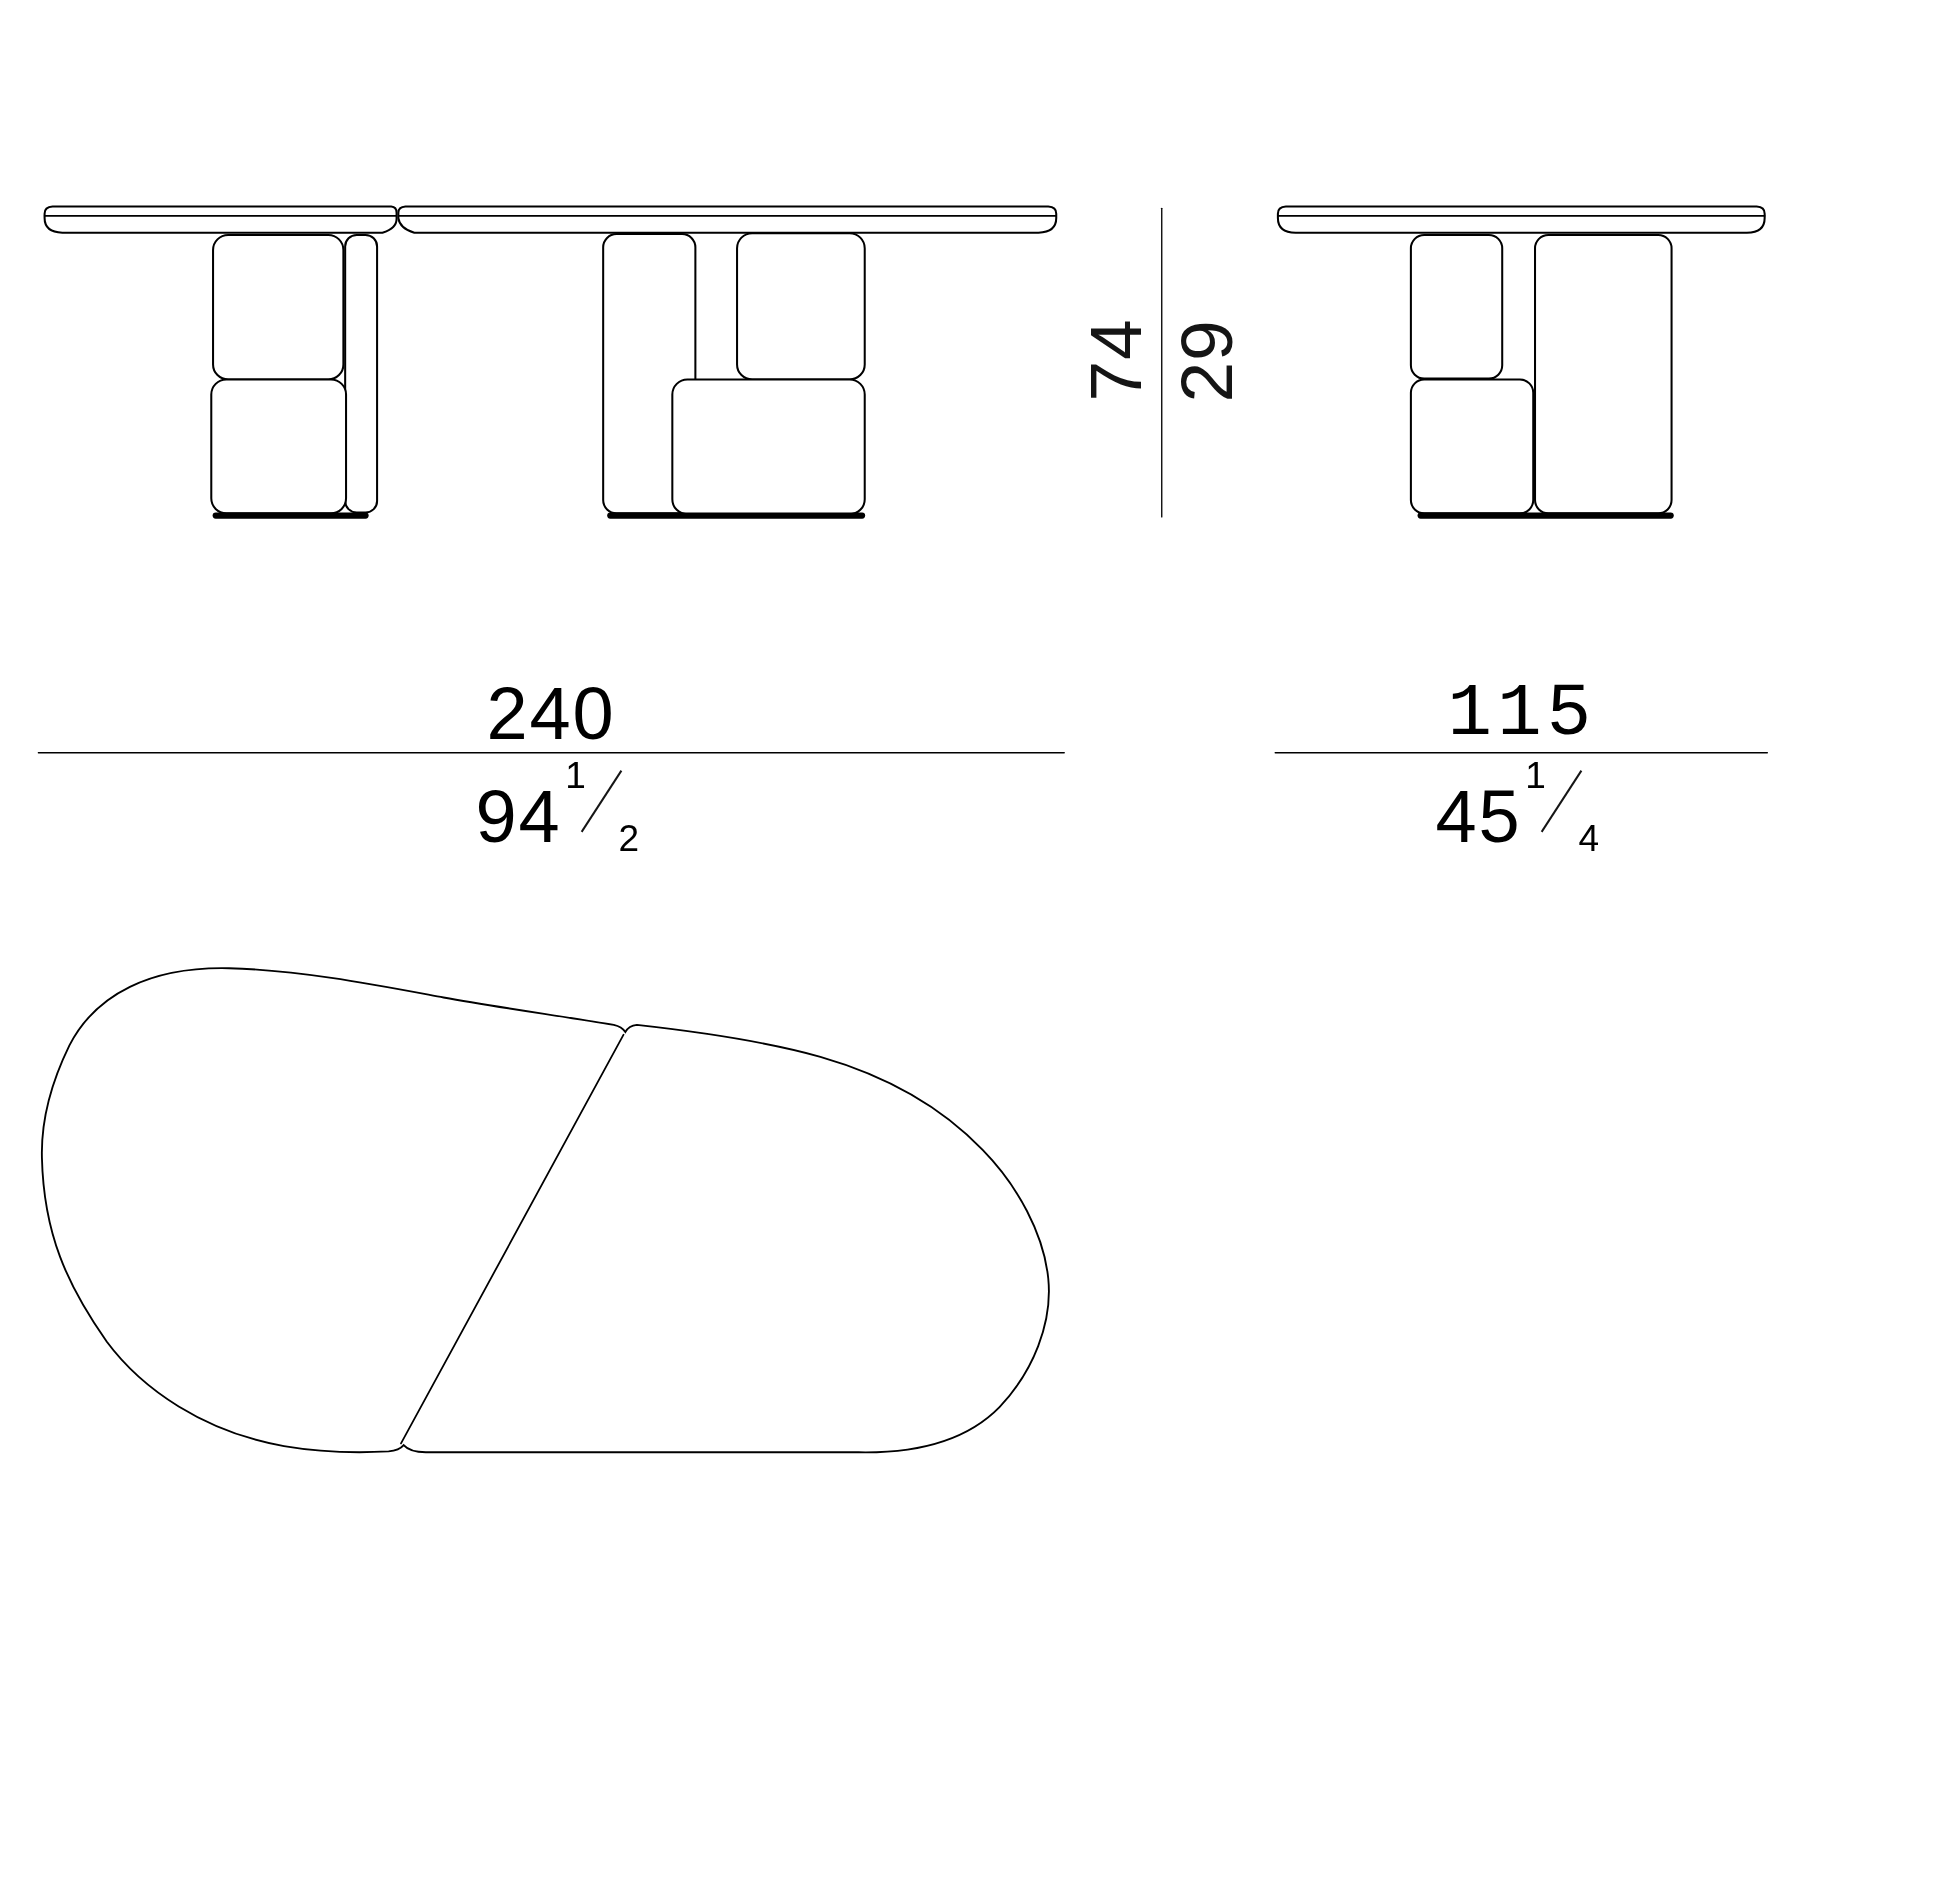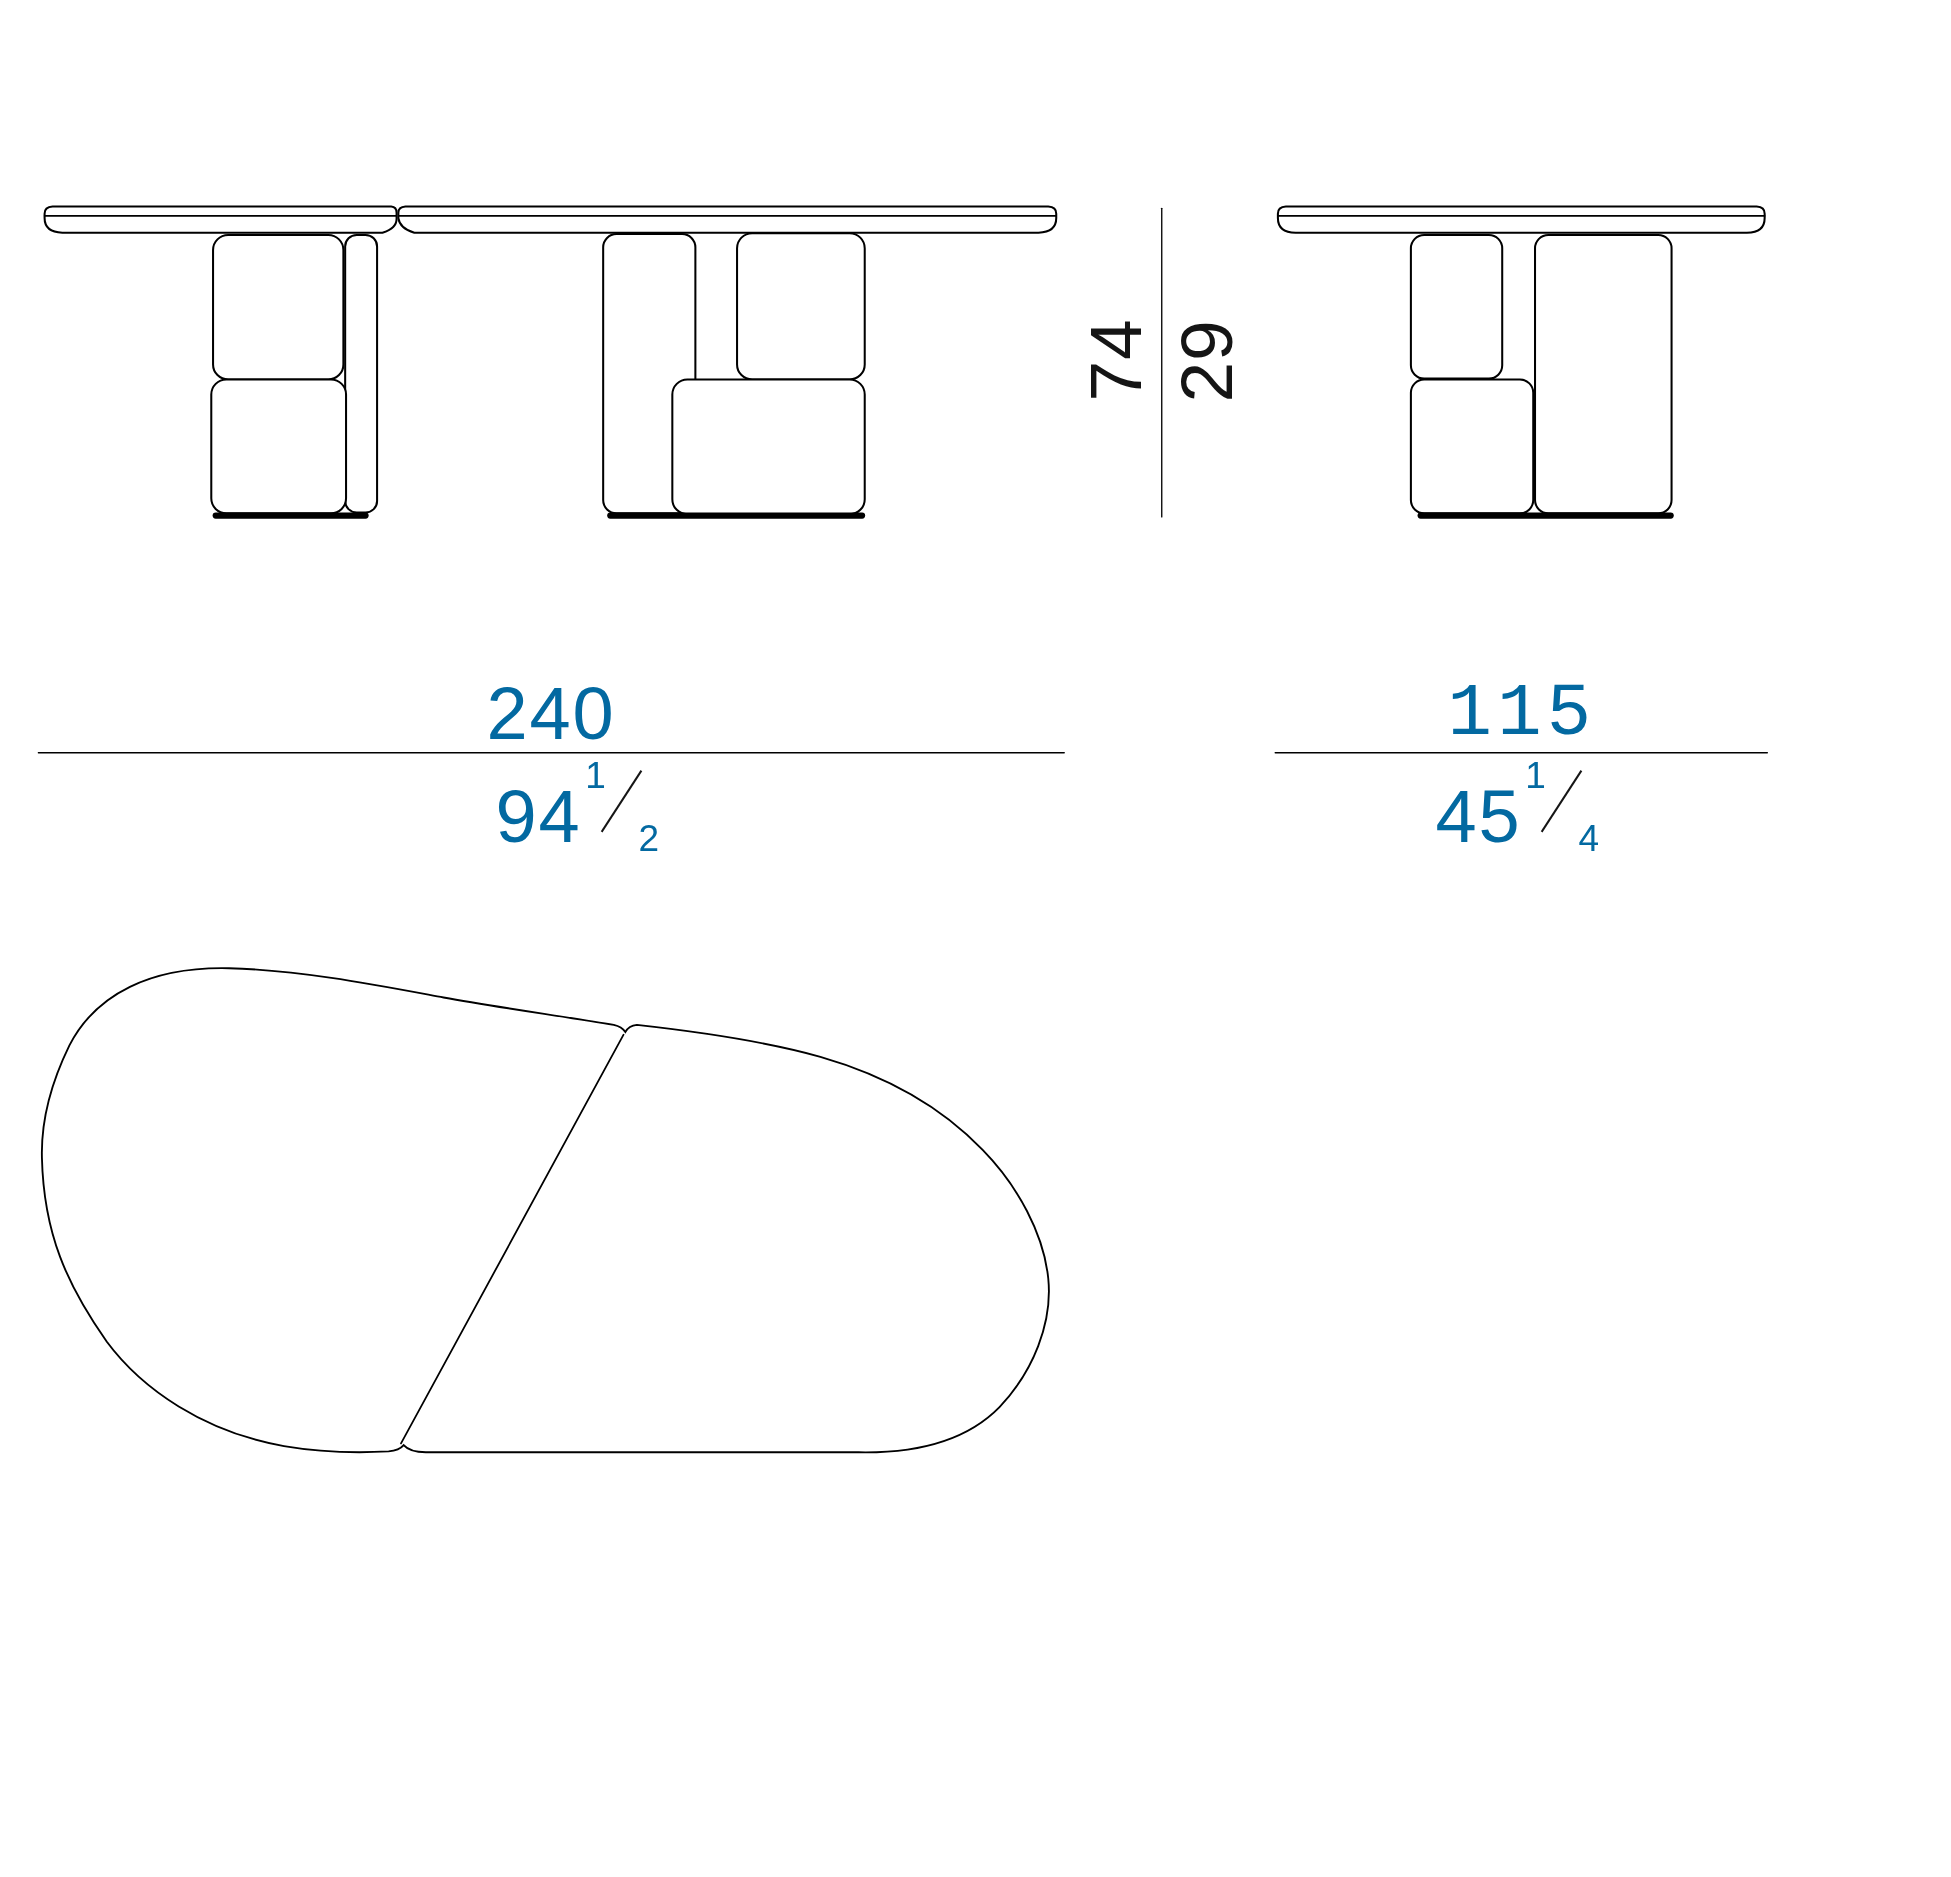--- a/index.html
+++ b/index.html
@@ -1,19 +1,19 @@
 <!DOCTYPE html>
 <html style="font-size:14px"><head>
 <meta charset="utf-8">
 <style>
   html,body{margin:0;padding:0;background:#ffffff;}
   body{width:1952px;height:1877px;position:relative;overflow:hidden;
        font-family:"Liberation Sans", sans-serif;}
   #drawing{position:absolute;left:0;top:0;width:1952px;height:1877px;}
-  .dim{position:absolute;color:#0369a1;font-size:74px;line-height:1;
+  .dim{position:absolute;color:#000000;font-size:74px;line-height:1;
        letter-spacing:1.8px;white-space:nowrap;transform:translateX(-50%);}
   .dim-rot{position:absolute;color:#151515;font-size:73px;line-height:1;
        letter-spacing:0.9px;white-space:nowrap;
        transform:translate(-50%,-50%) rotate(-90deg);}
   .frac{display:inline-block;position:relative;width:1.0em;height:1em;
         vertical-align:baseline;margin-left:0.04em;}
   .frac .num{position:absolute;left:0.02em;top:-0.30em;font-size:0.5em;letter-spacing:0;}
   .frac .den{position:absolute;right:-0.02em;bottom:-0.40em;font-size:0.5em;letter-spacing:0;}
   .frac .slash{position:absolute;left:50%;top:44%;width:1.8px;height:0.98em;
         background:#151515;transform:translate(-50%,-50%) rotate(33deg);}
@@ -77,21 +77,21 @@
              C 230,1615 160,1567 120,1513
              C 75,1449 49,1391 47,1306
              C 46,1269 55,1226 78,1179
              C 108,1121 170,1090 258,1092 Z"></path>
     <line stroke-width="2" x1="703" y1="1167" x2="452" y2="1628"></line>
   </g>
 </svg>
 
 <div class="dim" style="left:551px;top:677px;">240</div>
 
-<div class="dim" style="left:557px;top:768px;margin-left:20px;">
+<div class="dim" style="left:557px;top:768px;">
   <span>94</span><span class="frac"><span class="num">1</span><span class="slash"></span><span class="den">2</span></span>
 </div>
 
 <div class="dim" style="left:1522px;top:677px;letter-spacing:5.3px;font-family:Liberation Mono, monospace;">115</div>
 
 <div class="dim" style="left:1517px;top:768px;">
   <span>45</span><span class="frac"><span class="num">1</span><span class="slash"></span><span class="den">4</span></span>
 </div>
 
 <div class="dim-rot" style="left:1115px;top:360px;">74</div>

